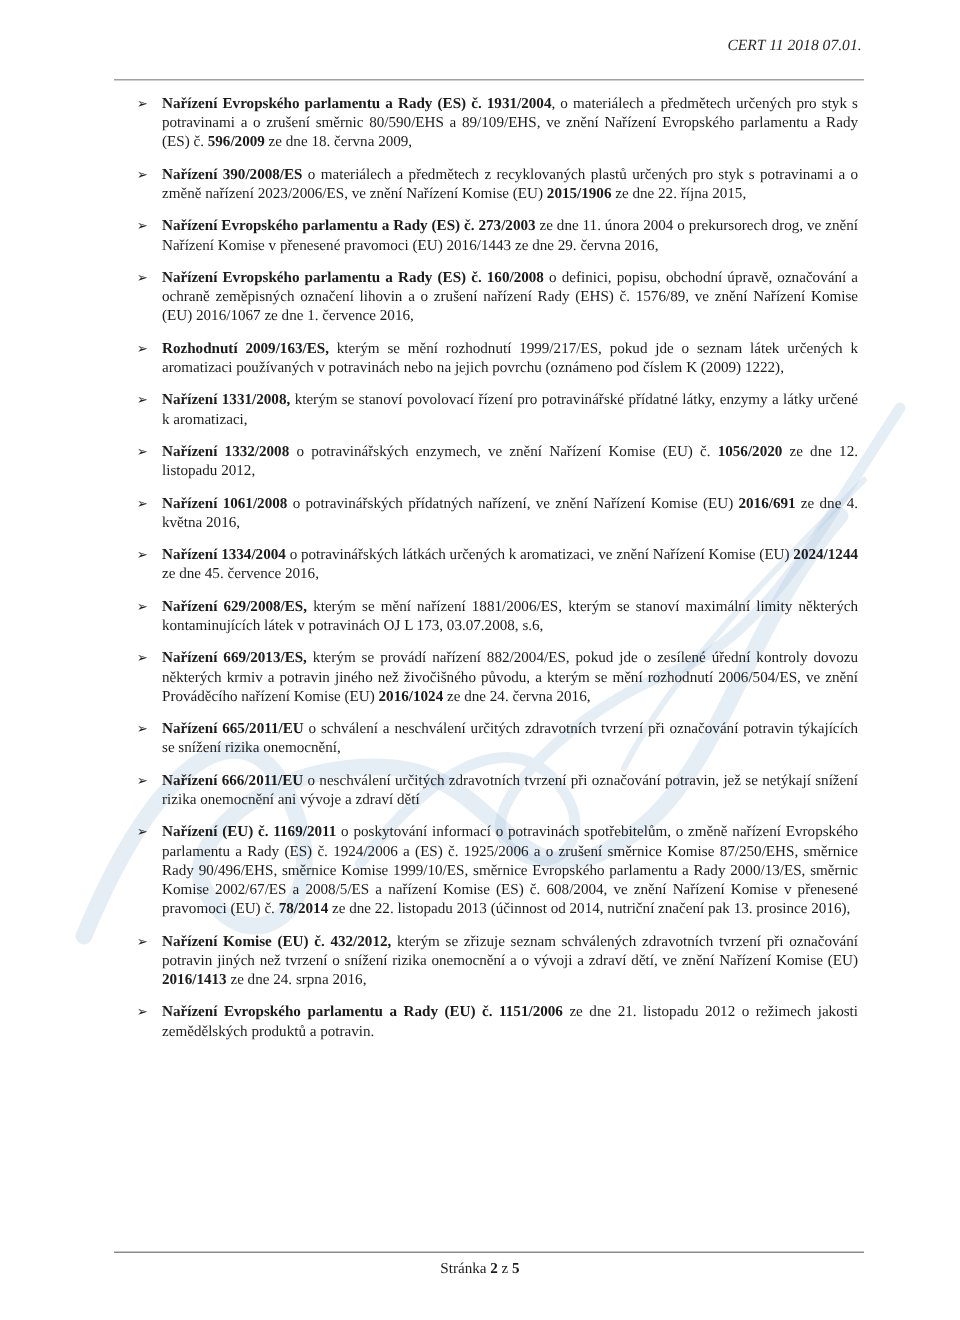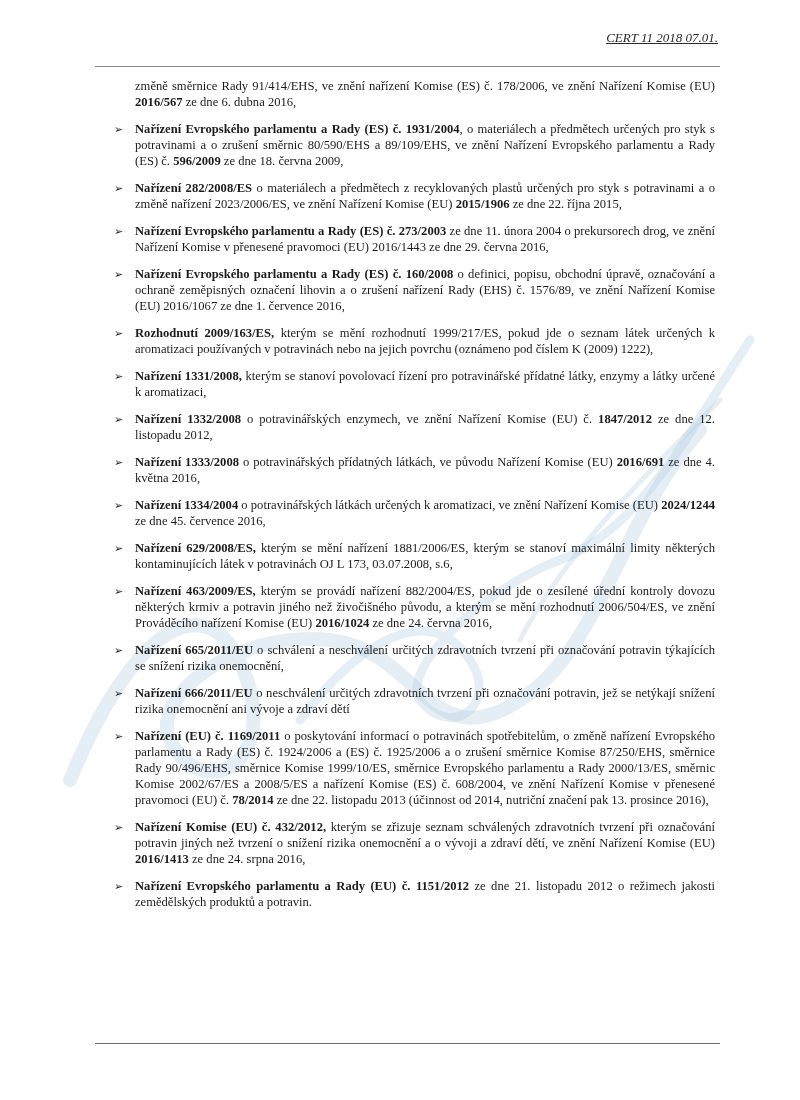--- a/index.html
+++ b/index.html
@@ -26,21 +26,20 @@
     pointer-events: none;
   }
   .header-code {
     position: absolute;
     top: 30px;
     right: 82px;
     font-style: italic;
     font-size: 13px;
     color: #2a2a2a;
     z-index: 2;
-    text-decoration: underline;
   }
   .top-rule {
     position: absolute;
     top: 66px;
     left: 95px;
     width: 625px;
     border-top: 1px solid #8a8a8a;
     z-index: 2;
   }
   .content {
@@ -99,84 +98,84 @@
         <path d="M 300 720 C 360 640, 430 600, 470 660 C 500 705, 450 740, 420 700 C 400 670, 480 590, 560 560 C 640 530, 690 430, 750 340" stroke-width="9"></path>
         <path d="M 520 640 C 560 560, 640 480, 720 400" stroke-width="5"></path>
       </g>
     </svg>
   </div>
 
   <div class="header-code">CERT 11 2018 07.01.</div>
   <div class="top-rule"></div>
 
   <div class="content">
-    <p class="para"><span>změně směrnice Rady 91/414/EHS, ve znění nařízení Komise (ES) č. 178/2006, ve znění Nařízení Komise (EU) </span><b>2016/567</b><span> ze dne 6. dubna 2016,</span></p>
     <div>
         <div class="item">
           <span class="bullet">➢</span>
           <div class="item-text"><b>Nařízení Evropského parlamentu a Rady (ES) č. 1931/2004</b><span>, o materiálech a předmětech určených pro styk s potravinami a o zrušení směrnic 80/590/EHS a 89/109/EHS, ve znění Nařízení Evropského parlamentu a Rady (ES) č. </span><b>596/2009</b><span> ze dne 18. června 2009,</span></div>
         </div>
         <div class="item">
           <span class="bullet">➢</span>
-          <div class="item-text"><b>Nařízení 282/2008/ES</b><span> o materiálech a předmětech z recyklovaných plastů určených pro styk s potravinami a o změně nařízení 2023/2006/ES, ve znění Nařízení Komise (EU) </span><b>2015/1906</b><span> ze dne 22. října 2015,</span></div>
+          <div class="item-text"><b>Nařízení 390/2008/ES</b><span> o materiálech a předmětech z recyklovaných plastů určených pro styk s potravinami a o změně nařízení 2023/2006/ES, ve znění Nařízení Komise (EU) </span><b>2015/1906</b><span> ze dne 22. října 2015,</span></div>
         </div>
         <div class="item">
           <span class="bullet">➢</span>
           <div class="item-text"><b>Nařízení Evropského parlamentu a Rady (ES) č. 273/2003</b><span> ze dne 11. února 2004 o prekursorech drog, ve znění Nařízení Komise v přenesené pravomoci (EU) 2016/1443 ze dne 29. června 2016,</span></div>
         </div>
         <div class="item">
           <span class="bullet">➢</span>
           <div class="item-text"><b>Nařízení Evropského parlamentu a Rady (ES) č. 160/2008</b><span> o definici, popisu, obchodní úpravě, označování a ochraně zeměpisných označení lihovin a o zrušení nařízení Rady (EHS) č. 1576/89, ve znění Nařízení Komise (EU) 2016/1067 ze dne 1. července 2016,</span></div>
         </div>
         <div class="item">
           <span class="bullet">➢</span>
           <div class="item-text"><b>Rozhodnutí 2009/163/ES,</b><span> kterým se mění rozhodnutí 1999/217/ES, pokud jde o seznam látek určených k aromatizaci používaných v potravinách nebo na jejich povrchu (oznámeno pod číslem K (2009) 1222),</span></div>
         </div>
         <div class="item">
           <span class="bullet">➢</span>
           <div class="item-text"><b>Nařízení 1331/2008,</b><span> kterým se stanoví povolovací řízení pro potravinářské přídatné látky, enzymy a látky určené k aromatizaci,</span></div>
         </div>
         <div class="item">
           <span class="bullet">➢</span>
-          <div class="item-text"><b>Nařízení 1332/2008</b><span> o potravinářských enzymech, ve znění Nařízení Komise (EU) č. </span><b>1847/2012</b><span> ze dne 12. listopadu 2012,</span></div>
+          <div class="item-text"><b>Nařízení 1332/2008</b><span> o potravinářských enzymech, ve znění Nařízení Komise (EU) č. </span><b>1056/2020</b><span> ze dne 12. listopadu 2012,</span></div>
         </div>
         <div class="item">
           <span class="bullet">➢</span>
-          <div class="item-text"><b>Nařízení 1333/2008</b><span> o potravinářských přídatných látkách, ve původu Nařízení Komise (EU) </span><b>2016/691</b><span> ze dne 4. května 2016,</span></div>
+          <div class="item-text"><b>Nařízení 1061/2008</b><span> o potravinářských přídatných nařízení, ve znění Nařízení Komise (EU) </span><b>2016/691</b><span> ze dne 4. května 2016,</span></div>
         </div>
         <div class="item">
           <span class="bullet">➢</span>
           <div class="item-text"><b>Nařízení 1334/2004</b><span> o potravinářských látkách určených k aromatizaci, ve znění Nařízení Komise (EU) </span><b>2024/1244</b><span> ze dne 45. července 2016,</span></div>
         </div>
         <div class="item">
           <span class="bullet">➢</span>
           <div class="item-text"><b>Nařízení 629/2008/ES,</b><span> kterým se mění nařízení 1881/2006/ES, kterým se stanoví maximální limity některých kontaminujících látek v potravinách OJ L 173, 03.07.2008, s.6,</span></div>
         </div>
         <div class="item">
           <span class="bullet">➢</span>
-          <div class="item-text"><b>Nařízení 463/2009/ES,</b><span> kterým se provádí nařízení 882/2004/ES, pokud jde o zesílené úřední kontroly dovozu některých krmiv a potravin jiného než živočišného původu, a kterým se mění rozhodnutí 2006/504/ES, ve znění Prováděcího nařízení Komise (EU) </span><b>2016/1024</b><span> ze dne 24. června 2016,</span></div>
+          <div class="item-text"><b>Nařízení 669/2013/ES,</b><span> kterým se provádí nařízení 882/2004/ES, pokud jde o zesílené úřední kontroly dovozu některých krmiv a potravin jiného než živočišného původu, a kterým se mění rozhodnutí 2006/504/ES, ve znění Prováděcího nařízení Komise (EU) </span><b>2016/1024</b><span> ze dne 24. června 2016,</span></div>
         </div>
         <div class="item">
           <span class="bullet">➢</span>
           <div class="item-text"><b>Nařízení 665/2011/EU</b><span> o schválení a neschválení určitých zdravotních tvrzení při označování potravin týkajících se snížení rizika onemocnění,</span></div>
         </div>
         <div class="item">
           <span class="bullet">➢</span>
           <div class="item-text"><b>Nařízení 666/2011/EU</b><span> o neschválení určitých zdravotních tvrzení při označování potravin, jež se netýkají snížení rizika onemocnění ani vývoje a zdraví dětí</span></div>
         </div>
         <div class="item">
           <span class="bullet">➢</span>
           <div class="item-text"><b>Nařízení (EU) č. 1169/2011</b><span> o poskytování informací o potravinách spotřebitelům, o změně nařízení Evropského parlamentu a Rady (ES) č. 1924/2006 a (ES) č. 1925/2006 a o zrušení směrnice Komise 87/250/EHS, směrnice Rady 90/496/EHS, směrnice Komise 1999/10/ES, směrnice Evropského parlamentu a Rady 2000/13/ES, směrnic Komise 2002/67/ES a 2008/5/ES a nařízení Komise (ES) č. 608/2004, ve znění Nařízení Komise v přenesené pravomoci (EU) č. </span><b>78/2014</b><span> ze dne 22. listopadu 2013 (účinnost od 2014, nutriční značení pak 13. prosince 2016),</span></div>
         </div>
         <div class="item">
           <span class="bullet">➢</span>
           <div class="item-text"><b>Nařízení Komise (EU) č. 432/2012,</b><span> kterým se zřizuje seznam schválených zdravotních tvrzení při označování potravin jiných než tvrzení o snížení rizika onemocnění a o vývoji a zdraví dětí, ve znění Nařízení Komise (EU) </span><b>2016/1413</b><span> ze dne 24. srpna 2016,</span></div>
         </div>
         <div class="item">
           <span class="bullet">➢</span>
-          <div class="item-text"><b>Nařízení Evropského parlamentu a Rady (EU) č. 1151/2012</b><span> ze dne 21. listopadu 2012 o režimech jakosti zemědělských produktů a potravin.</span></div>
+          <div class="item-text"><b>Nařízení Evropského parlamentu a Rady (EU) č. 1151/2006</b><span> ze dne 21. listopadu 2012 o režimech jakosti zemědělských produktů a potravin.</span></div>
         </div>
       </div>
   </div>
 
   <div class="footer-rule"></div>
+  <div class="page-number"><span>Stránka </span><b>2</b><span> z </span><b>5</b></div>
 
 </div>
 
 </body></html>

